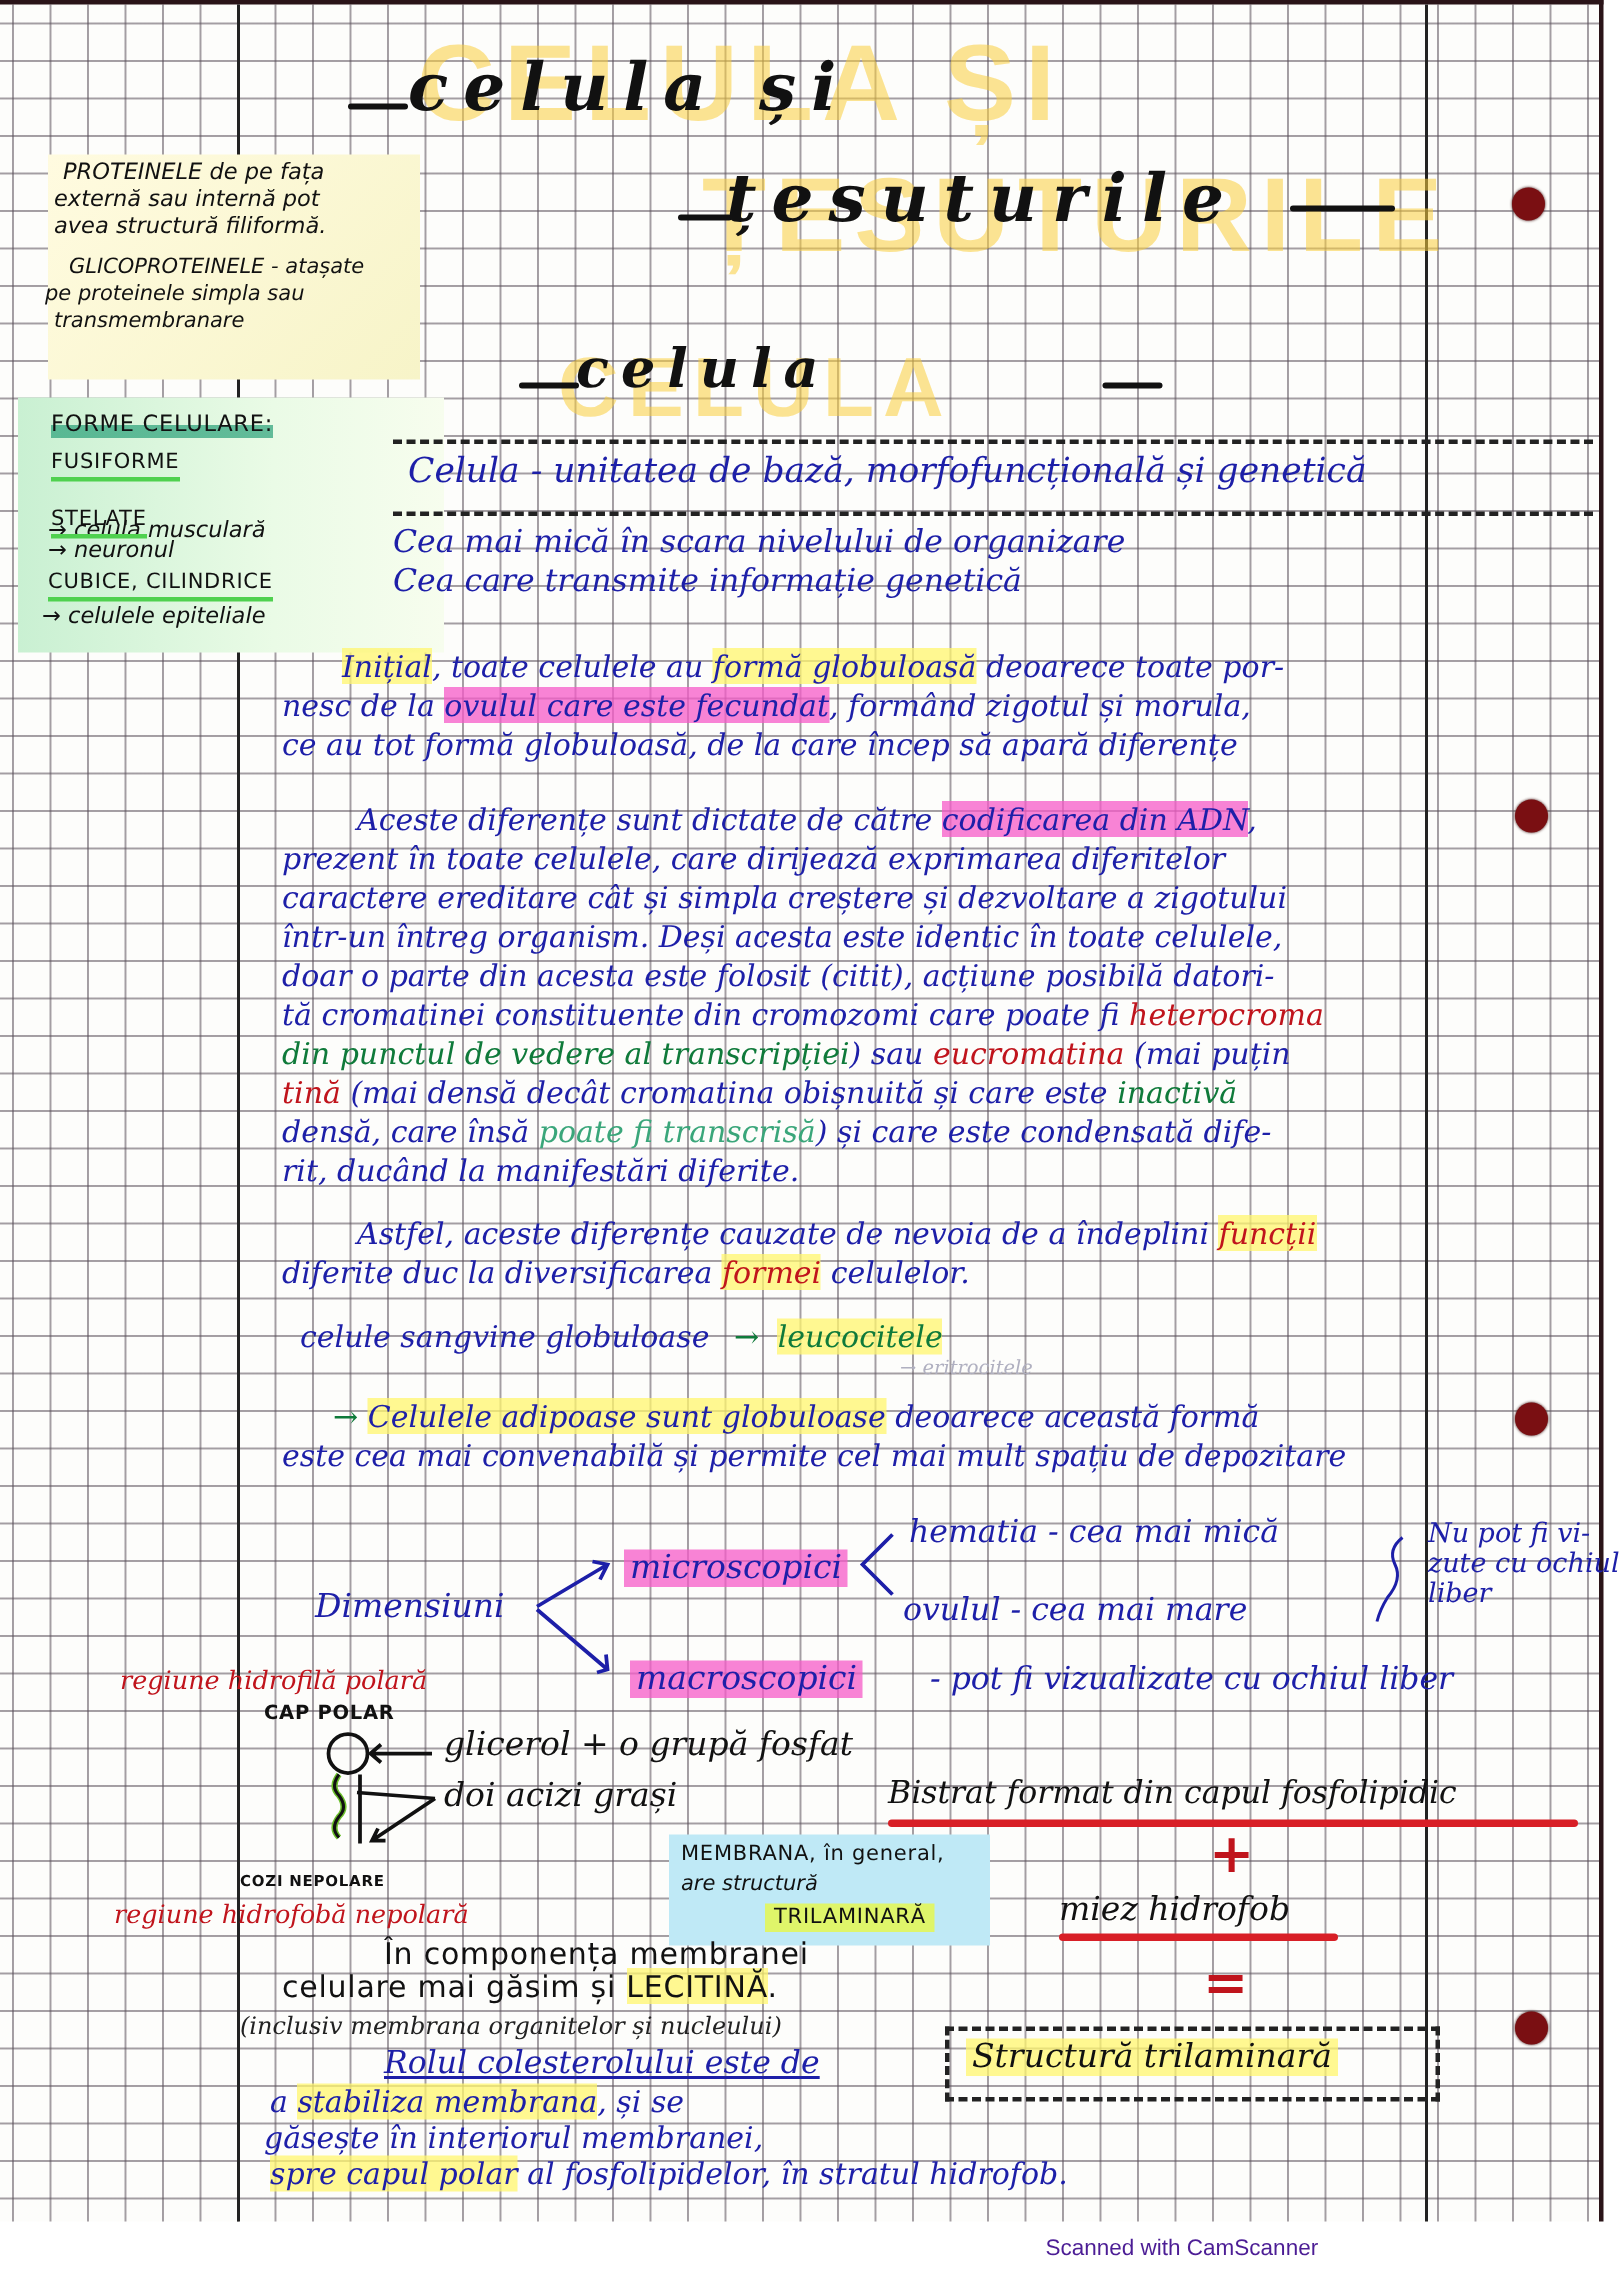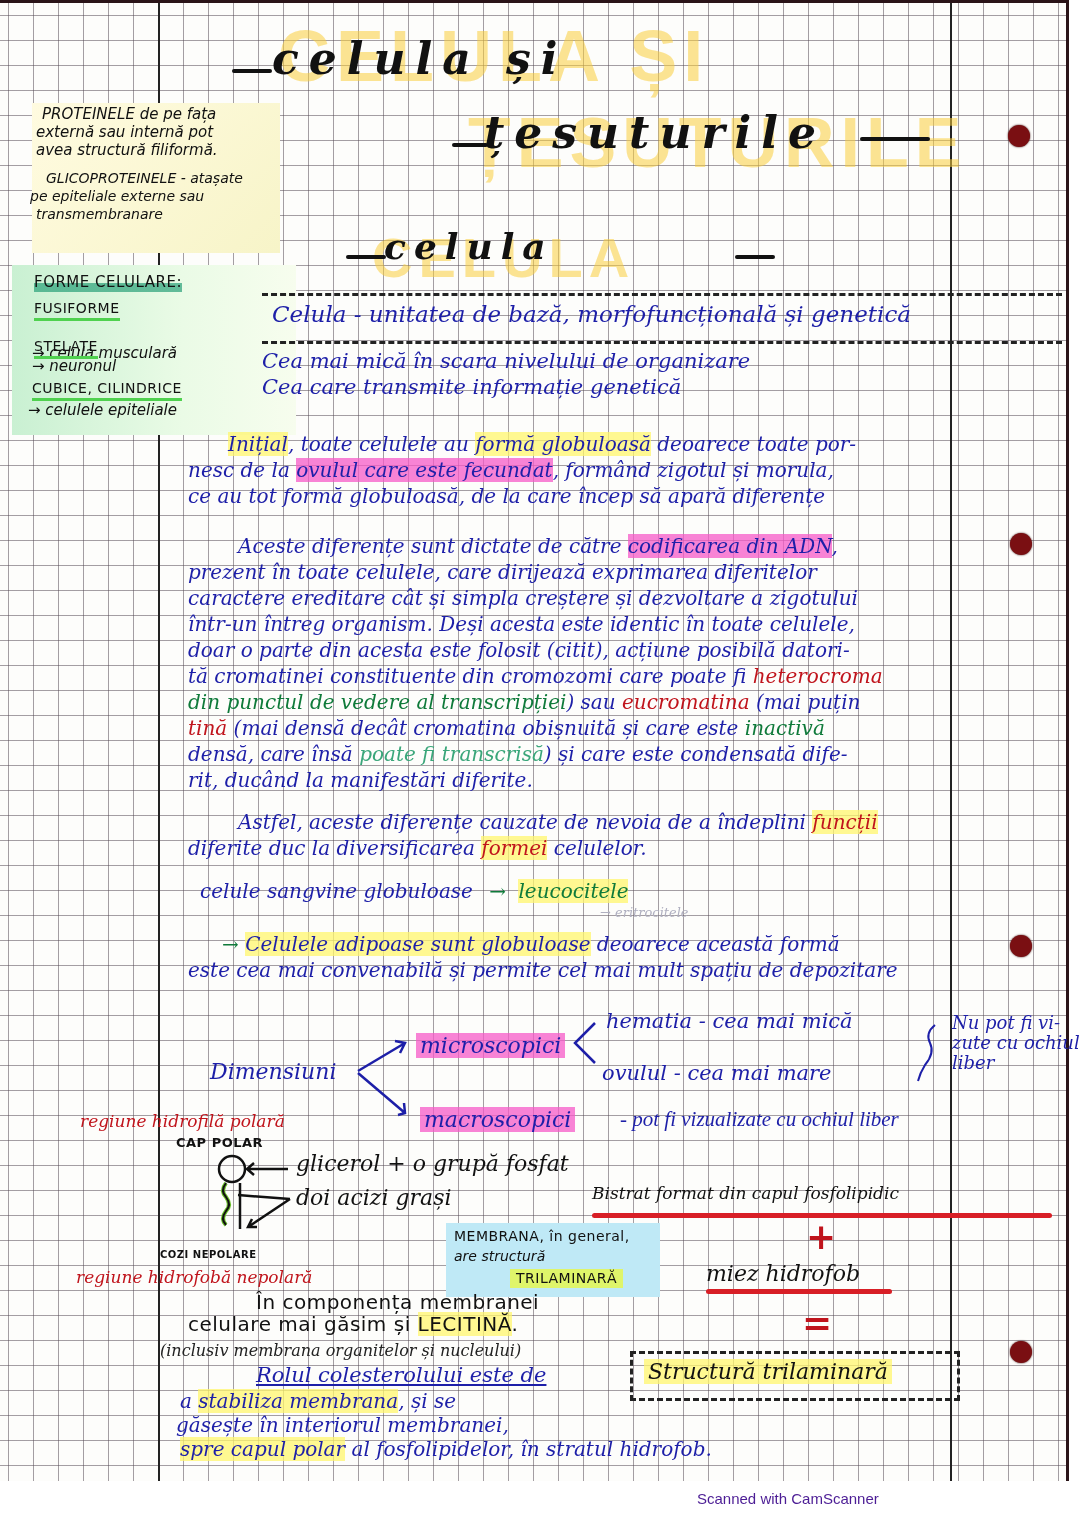--- a/index.html
+++ b/index.html
@@ -74,21 +74,21 @@
   <div class="title-ghost" style="left:372px; top:222px; font-size:56px;">CELULA</div>
   <div class="swash" style="left:346px; top:252px; width:40px;"></div>
   <div class="title-script" style="left:384px; top:222px; font-size:36px; letter-spacing:8px;">celula</div>
   <div class="swash" style="left:735px; top:252px; width:40px;"></div>
 
   <div class="note-yellow">
     <div class="note-text" style="left:10px; top:2px;">PROTEINELE de pe fața</div>
     <div class="note-text" style="left:4px; top:20px;">externă sau internă pot</div>
     <div class="note-text" style="left:4px; top:38px;">avea structură filiformă.</div>
     <div class="note-text" style="left:14px; top:66px; font-size:14px;">GLICOPROTEINELE - atașate</div>
-    <div class="note-text" style="left:-2px; top:84px; font-size:14px;">pe epiteliale externe sau</div>
+    <div class="note-text" style="left:-2px; top:84px; font-size:14px;">pe proteinele simpla sau</div>
     <div class="note-text" style="left:4px; top:102px; font-size:14px;">transmembranare</div>
   </div>
 
   <div class="note-green">
     <div class="note-text caps" style="left:22px; top:8px; font-size:15px; background:linear-gradient(180deg,transparent 55%,rgba(40,160,120,0.7) 55%);">FORME CELULARE:</div>
     <div class="note-text caps" style="left:22px; top:34px; font-size:14px; border-bottom:3px solid #4fd14f;">FUSIFORME</div>
     <div class="note-text" style="left:20px; top:69px;margin-top:10px;">→ celula musculară</div>
     <div class="note-text caps" style="left:22px; top:72px; font-size:14px; border-bottom:3px solid #4fd14f;">STELATE</div>
     <div class="note-text" style="left:20px; top:92px;">→ neuronul</div>
     <div class="note-text caps" style="left:20px; top:114px; font-size:14px; border-bottom:3px solid #4fd14f;">CUBICE, CILINDRICE</div>
@@ -151,36 +151,36 @@
   </svg>
   <div class="hw blue hl-p" style="left:416px; top:1030px; font-size:22px; padding:0 4px;">microscopici</div>
   <div class="hw blue hl-p" style="left:420px; top:1104px; font-size:22px; padding:0 4px;">macroscopici</div>
   <div class="hw blue" style="left:606px; top:1006px; font-size:21px;">hematia - cea mai mică</div>
   <div class="hw blue" style="left:602px; top:1058px; font-size:21px;">ovulul - cea mai mare</div>
   <div class="hw blue" style="left:952px; top:1010px; font-size:18px; line-height:20px;">
     <div>Nu pot fi vi-</div>
     <div>zute cu ochiul</div>
     <div>liber</div>
   </div>
-  <div class="hw blue" style="left:620px; top:1104px; font-size:21px;font-family:Liberation Serif, serif;">- pot fi vizualizate cu ochiul liber</div>
+  <div class="hw blue" style="left:620px; top:1104px; font-size:21px;">- pot fi vizualizate cu ochiul liber</div>
 
   <div class="hw red" style="left:80px; top:1108px; font-size:17px;">regiune hidrofilă polară</div>
   <div class="note-text caps" style="left:176px; top:1130px; font-size:13px; font-weight:bold;">CAP POLAR</div>
   <div class="hw black" style="left:296px; top:1148px; font-size:22px;">glicerol + o grupă fosfat</div>
   <div class="hw black" style="left:296px; top:1182px; font-size:22px;">doi acizi grași</div>
   <div class="note-text caps" style="left:160px; top:1242px; font-size:10px; font-weight:bold;">COZI NEPOLARE</div>
   <div class="hw red" style="left:76px; top:1264px; font-size:17px;">regiune hidrofobă nepolară</div>
 
   <div class="note-blue">
     <div class="note-text caps" style="left:8px; top:4px; font-size:14px;">MEMBRANA, în general,</div>
     <div class="note-text" style="left:8px; top:24px; font-size:14px;">are structură</div>
     <div class="note-text caps hl-g" style="left:64px; top:46px; font-size:14px; padding:0 6px; background:#dff56a;">TRILAMINARĂ</div>
   </div>
 
-  <div class="hw black" style="left:592px; top:1180px; font-size:17px;font-style:italic;">Bistrat format din capul fosfolipidic</div>
+  <div class="hw black" style="left:592px; top:1180px; font-size:21px;font-style:italic;">Bistrat format din capul fosfolipidic</div>
   <div class="red-bar" style="left:592px; top:1210px; width:460px;"></div>
   <div class="hw red" style="left:806px; top:1212px; font-size:36px; font-style:normal; font-weight:bold;">+</div>
   <div class="hw black" style="left:706px; top:1258px; font-size:22px;font-style:italic;">miez hidrofob</div>
   <div class="red-bar" style="left:706px; top:1286px; width:186px;"></div>
   <div class="hw red" style="left:802px; top:1298px; font-size:36px; font-style:normal; font-weight:bold;">=</div>
   <div class="box-dash" style="left:630px; top:1348px; width:324px; height:44px;"></div>
   <div class="hw black hl-y" style="left:644px; top:1356px; font-size:22px; padding:0 4px;">Structură trilaminară</div>
 
   <div class="note-text caps" style="left:256px; top:1290px; font-size:20px; font-style:normal;">În componența membranei</div>
   <div class="note-text caps" style="left:188px; top:1312px; font-size:20px; font-style:normal;">

